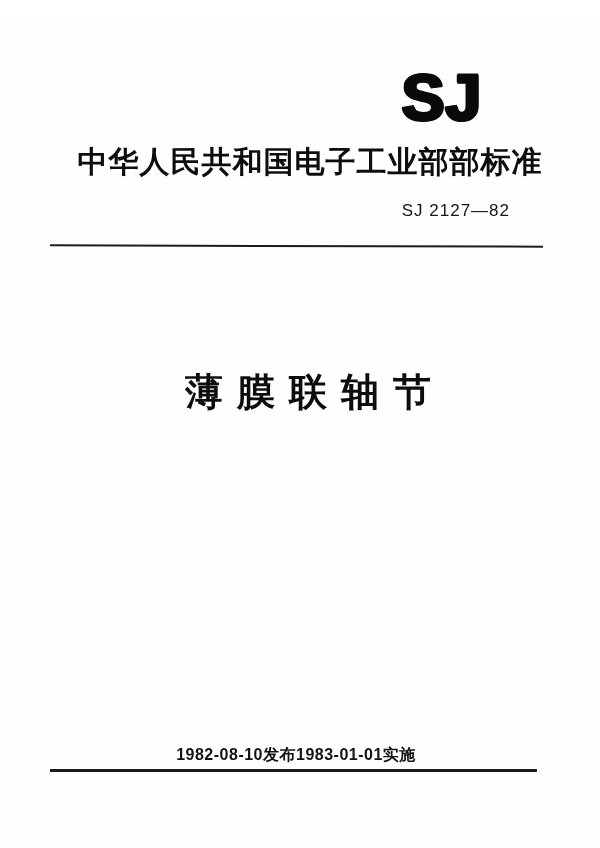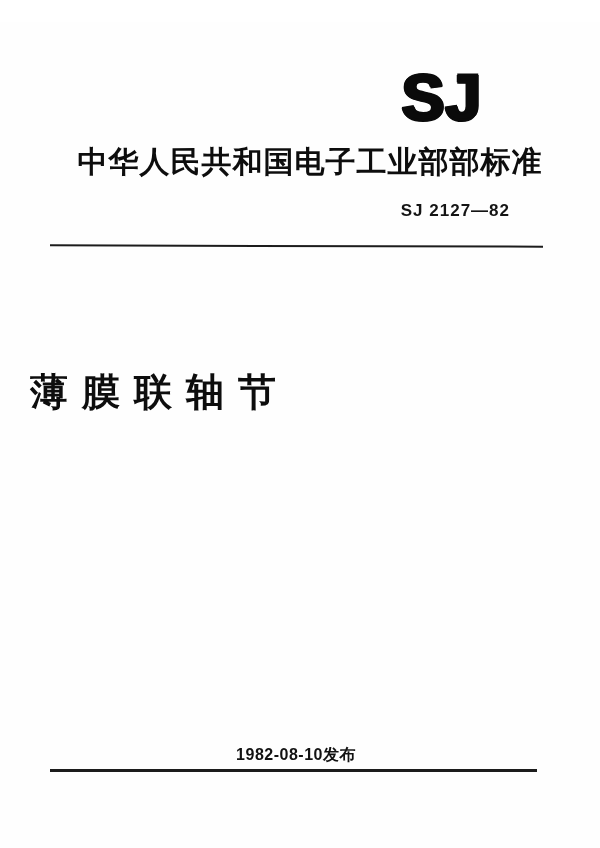--- a/index.html
+++ b/index.html
@@ -45,37 +45,38 @@
     letter-spacing: 1px;
     color: #0d0d0d;
     padding-left: 20px;
   }
   .std-number {
     position: absolute;
     top: 178px;
     right: 90px;
     font-size: 17px;
     line-height: 22px;
-    font-weight: bold;
+    font-weight: normal;
     letter-spacing: 1px;
     color: #141414;
   }
   .rule { position: absolute; background: #1c1c1c; }
   .rule-top {
     top: 223px;
     left: 50px;
     width: 493px;
     height: 2px;
     transform: rotate(0.15deg);
   }
   .doc-title {
     position: absolute;
     top: 348px;
     left: 0;
     width: 100%;
+    text-align: center;
     font-size: 38px;
     line-height: 44px;
     font-weight: bold;
     letter-spacing: 14px;
     padding-left: 30px; 
     color: #0d0d0d;
   }
   .date-row {
     position: absolute;
     top: 723px;
@@ -123,18 +124,19 @@
   <div class="org-title">中华人民共和国电子工业部部标准</div>
 
   <div class="std-number">SJ 2127—82</div>
 
   <div class="rule rule-top"></div>
 
   <div class="doc-title">薄膜联轴节</div>
 
   <div class="date-row">
     <span>1982-08-10发布</span>
+    <span>1983-01-01实施</span>
   </div>
 
   <div class="rule rule-bottom"></div>
 
 
 </div>
 
 </body></html>

